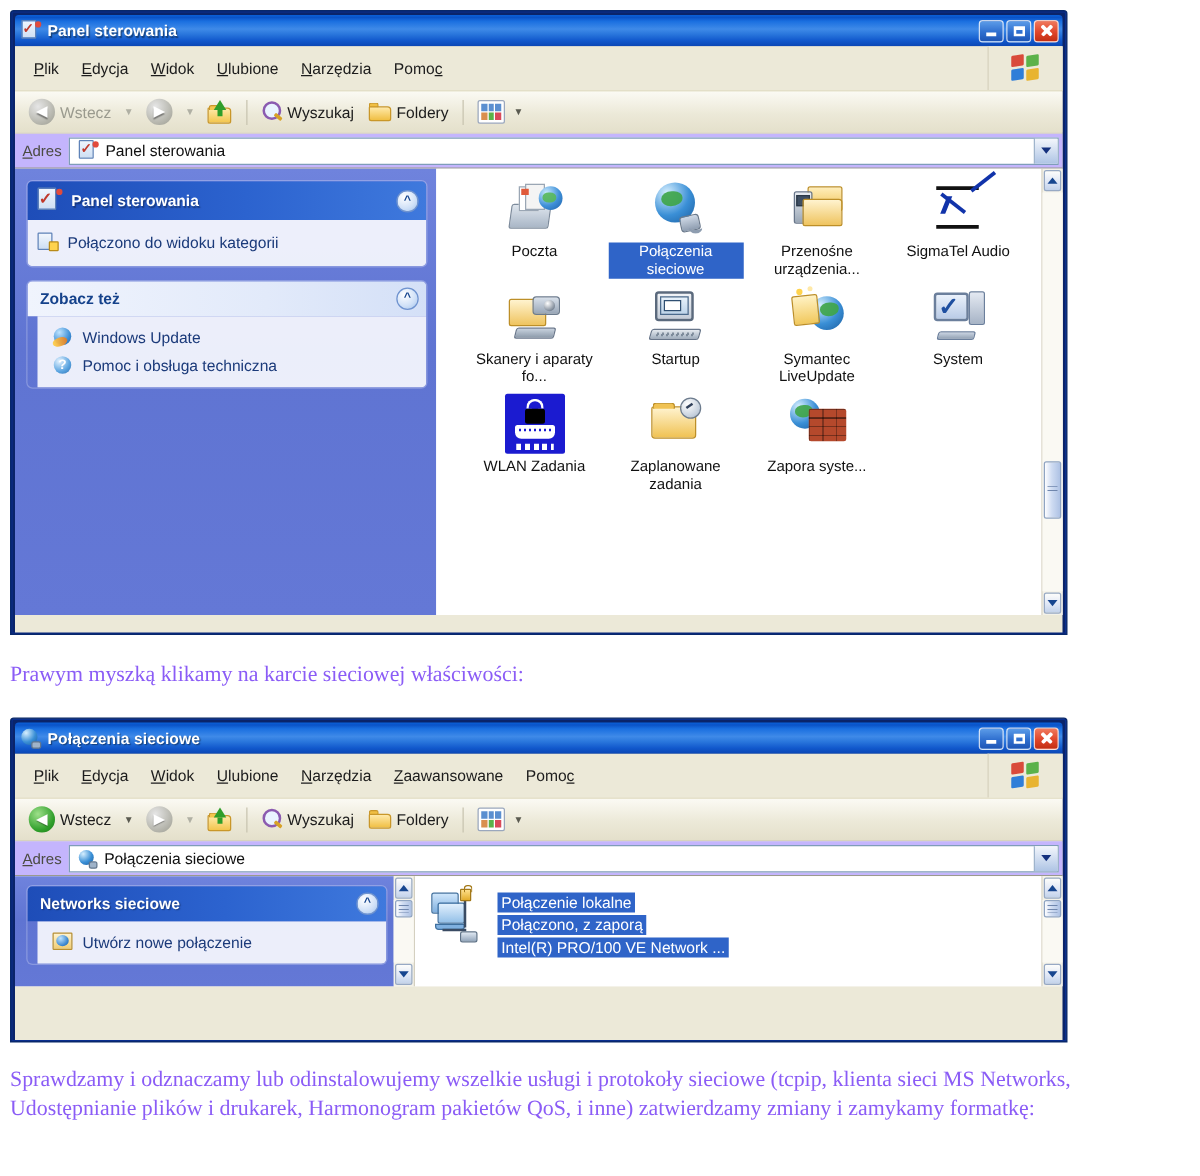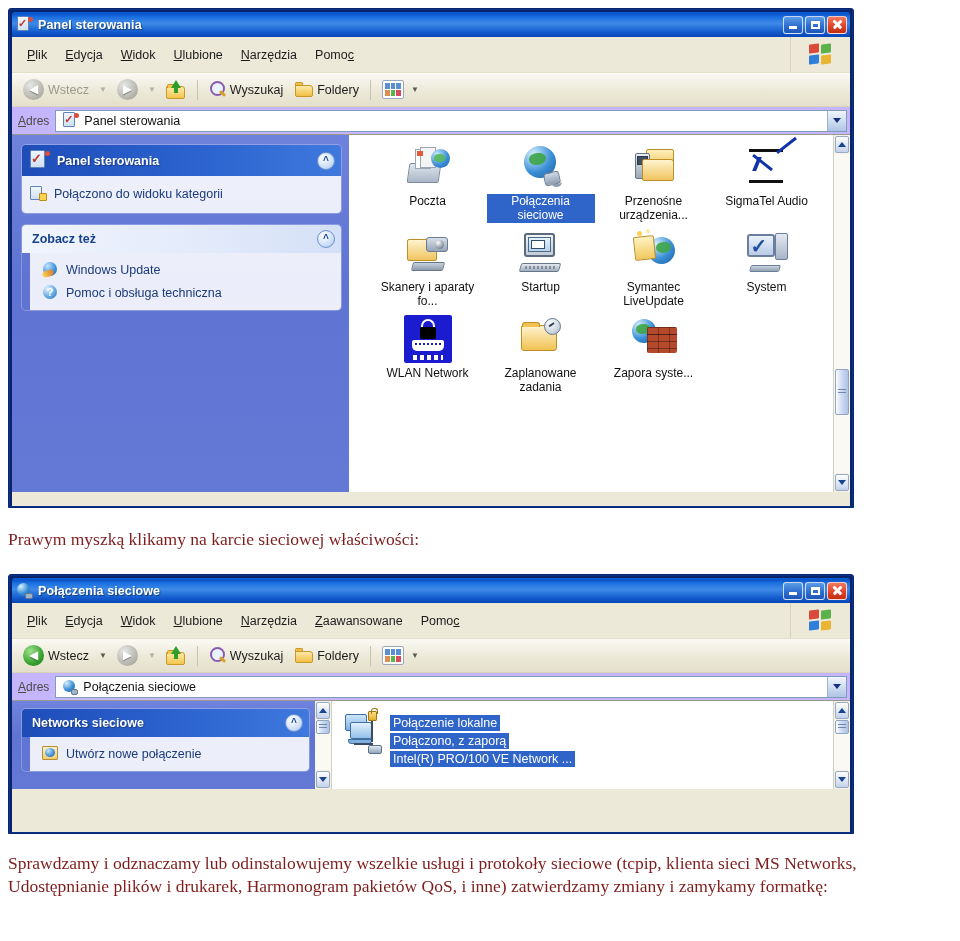--- a/index.html
+++ b/index.html
@@ -292,36 +292,36 @@
   .sthumb {
     position:absolute; left:1px; right:1px; height:46px;
     background: linear-gradient(to right,#fdfdff,#cfdcf2 45%,#aec2e4);
     border:1px solid #8fa4c2; border-radius:2px;
     display:flex;align-items:center;justify-content:center;
   }
   .sthumb .grip{width:8px;height:6px;background:repeating-linear-gradient(to bottom,#6f86ad 0 1px,transparent 1px 3px);}
 
   
   .listview { flex:1; background:#fff; position:relative; padding:10px 0 0 12px; }
-  .connitem { display:flex; align-items:flex-start; gap:0; }
+  .connitem { display:flex; align-items:flex-start; gap:8px; }
   .connicon { width:46px; height:44px; position:relative; flex:0 0 auto; }
   .connicon .mon1{position:absolute;left:1px;top:3px;width:22px;height:17px;background:linear-gradient(to bottom,#cfe6fb,#7fb0e0);border:1.5px solid #3e6f9e;border-radius:2px;}
   .connicon .mon2{position:absolute;left:6px;top:11px;width:22px;height:17px;background:linear-gradient(to bottom,#e2f0fd,#94c0e8);border:1.5px solid #3e6f9e;border-radius:2px;}
   .connicon .base{position:absolute;left:4px;top:28px;width:24px;height:5px;background:#7fb0e0;border:1px solid #3e6f9e;border-radius:0 0 3px 3px;}
   .connicon .wire{position:absolute;left:27px;top:9px;width:1.5px;height:22px;background:#3a4b63;}
   .connicon .wire2{position:absolute;left:10px;top:32px;width:19px;height:1.5px;background:#3a4b63;}
   .connicon .lock{position:absolute;left:24px;top:0;width:9px;height:10px;background:linear-gradient(to bottom,#ffe08a,#e3ad2b);border:1px solid #a37918;border-radius:1px;}
   .connicon .lock:before{content:"";position:absolute;left:2px;top:-4px;width:5px;height:5px;border:1.5px solid #a37918;border-bottom:none;border-radius:3px 3px 0 0;}
   .connlabel { padding-top:2px; }
   .connline { font-size:12.5px; line-height:16px; color:#fff; background:#2f64c8; display:inline-block; padding:0 3px; white-space:nowrap;}
 
   
   .body-text {
     font-family: "Liberation Serif", serif;
-    font-size: 17.5px; line-height: 23px; color:#7f1d1d;
+    font-size: 17.5px; line-height: 23px; color:#8b5cf6;
   }
 </style>
 </head>
 <body>
 
 <div class="page">
 
   <div class="xpwin" style="left:8px; top:8px; width:846px; height:500px;">
 
     <div class="titlebar">
@@ -552,21 +552,21 @@
                 </div>
                 <div class="glabel">System</div>
               </div>
               <div class="gitem">
                 <div class="gicon a-wlan">
                   <span class="ant"></span>
                   <span class="dev"></span>
                   <span class="kb"></span>
                   <span class="feet"></span>
                 </div>
-                <div class="glabel">WLAN Network</div>
+                <div class="glabel">WLAN Zadania</div>
               </div>
               <div class="gitem">
                 <div class="gicon a-task">
                   <span class="fold"></span>
                   <span class="clock"></span>
                   <span class="hand"></span>
                 </div>
                 <div class="glabel">Zaplanowane zadania</div>
               </div>
               <div class="gitem">

